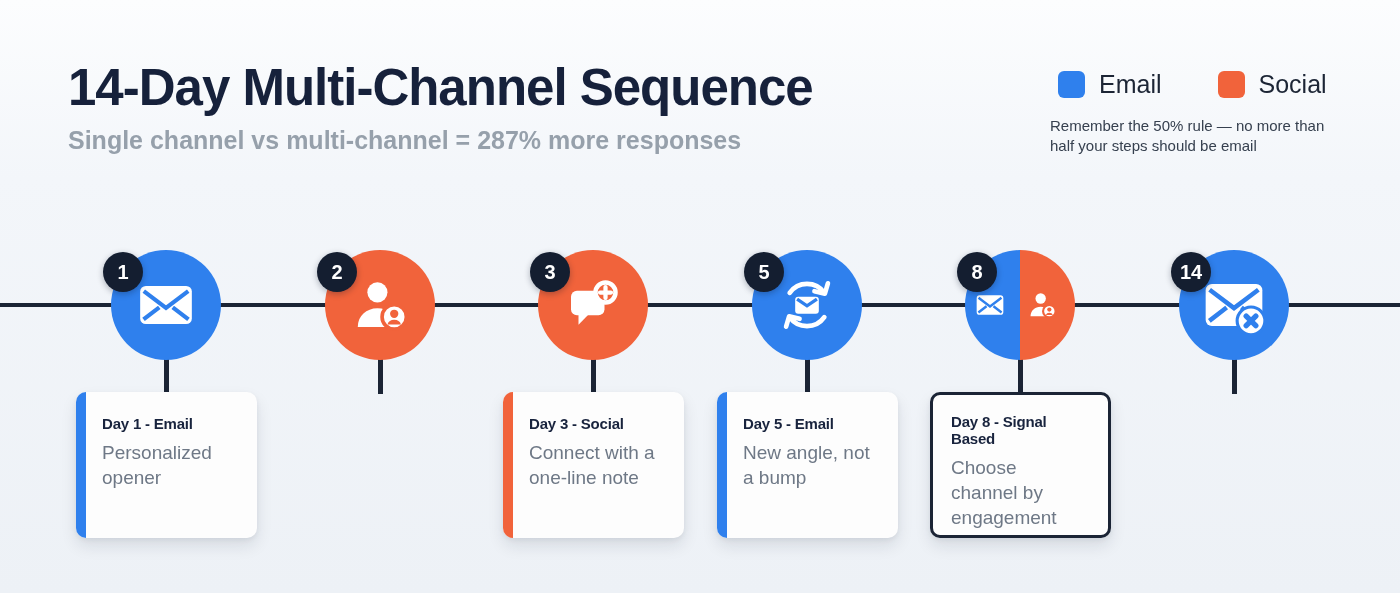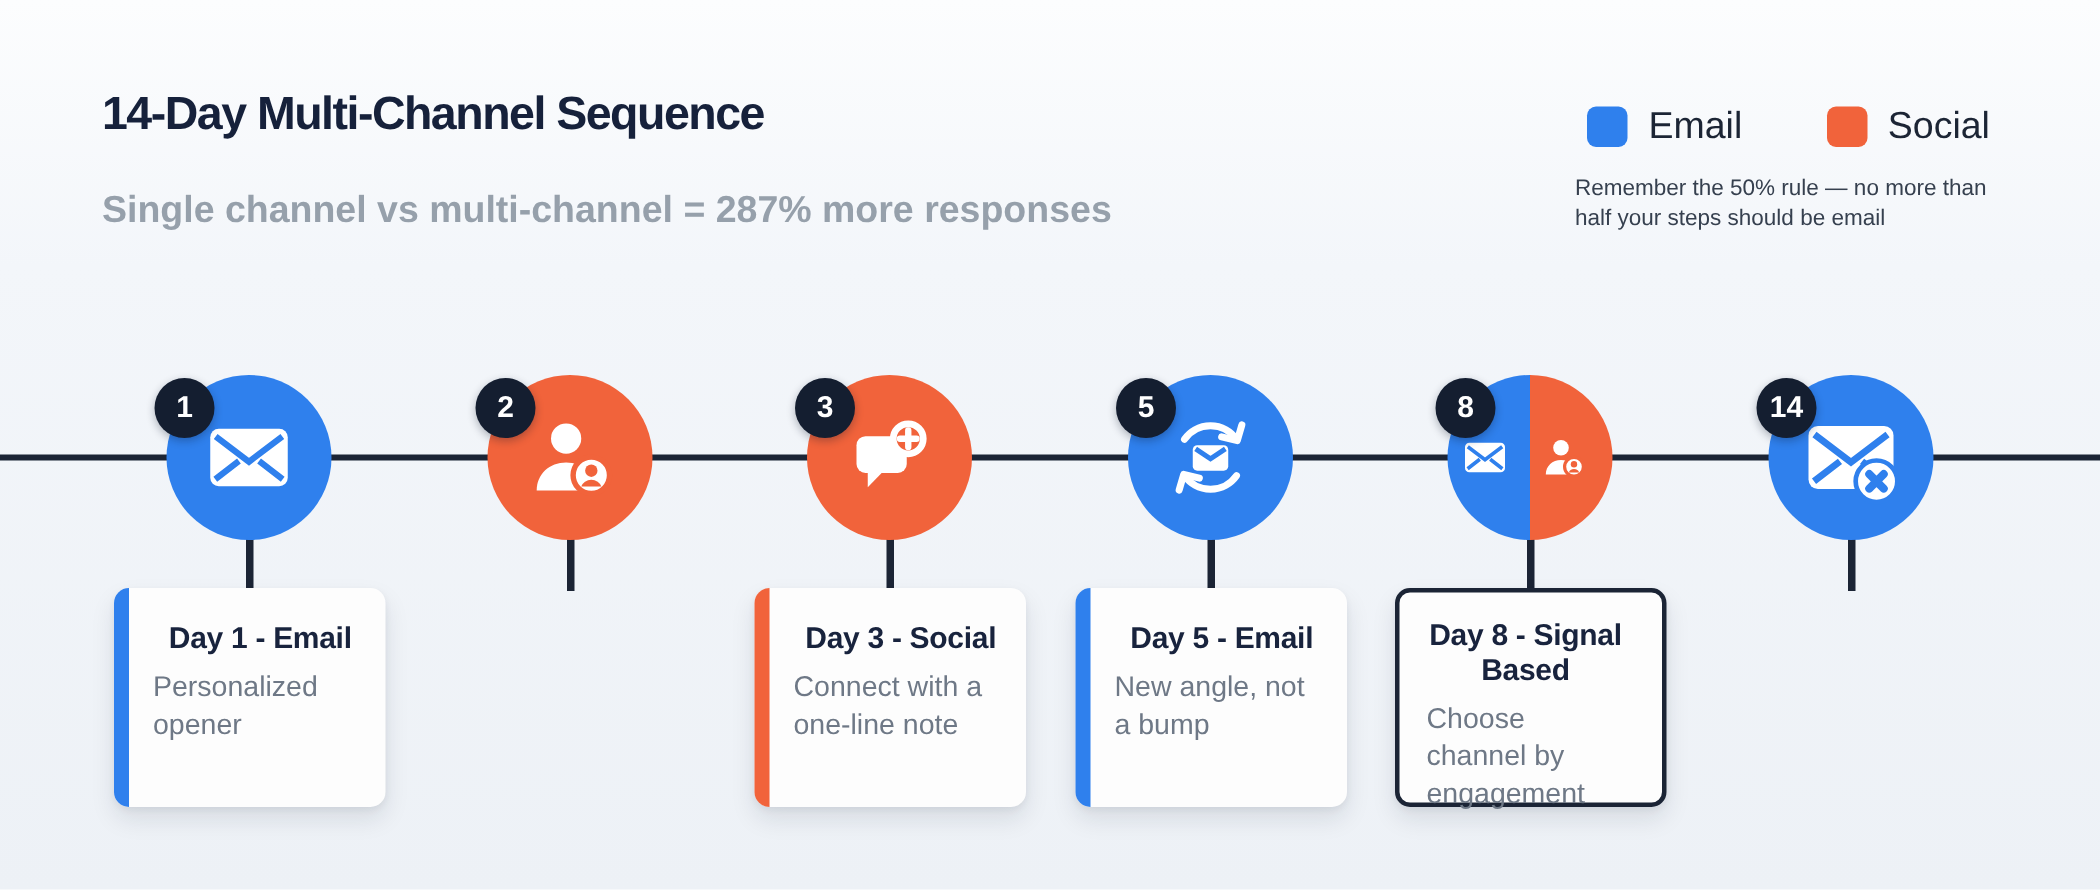--- a/index.html
+++ b/index.html
@@ -16,21 +16,21 @@
   }
   *{box-sizing:border-box;margin:0;padding:0;}
   html,body{width:1400px;height:593px;}
   body{
     position:relative;overflow:hidden;
     font-family:"Liberation Sans","DejaVu Sans",sans-serif;
     background:linear-gradient(180deg,#FCFDFE 0%,#F3F6FA 30%,#EDF1F6 100%);
   }
   .page-title{
     position:absolute;left:68px;top:58px;
-    font-size:31px;font-weight:800;letter-spacing:-1px;color:var(--title);
+    font-size:51px;font-weight:800;letter-spacing:-1px;color:var(--title);
   }
   .page-subtitle{
     position:absolute;left:68px;top:126px;
     font-size:25px;color:var(--subtitle);font-weight:bold;
   }
   .legend{position:absolute;left:1058px;top:70px;display:flex;gap:56px;}
   .legend-item{display:flex;align-items:center;gap:14px;justify-content:center;}
   .swatch{width:27px;height:27px;border-radius:6px;}
   .swatch.blue{background:var(--blue);}
   .swatch.orange{background:var(--orange);}
@@ -61,21 +61,21 @@
     display:flex;align-items:center;justify-content:center;z-index:3;
     box-shadow:0 2px 6px rgba(10,20,40,.3);
   }
   .connector{position:absolute;top:358px;left:88px;width:5px;height:36px;background:var(--navy);z-index:0;}
   .card{
     position:absolute;top:392px;left:0;width:181px;height:146px;
     background:var(--bg-card);border-radius:10px;
     box-shadow:0 8px 16px rgba(20,30,50,.10),0 2px 5px rgba(20,30,50,.06);
     padding:23px 12px 12px 26px;
   }
-  .card h3{font-size:20px;font-weight:700;letter-spacing:-.2px;color:var(--card-title);margin-bottom:8px;text-align:center;}
+  .card h3{font-size:15px;font-weight:700;letter-spacing:-.2px;color:var(--card-title);margin-bottom:8px;}
   .card p{font-size:19px;line-height:1.32;color:var(--card-desc);max-width:128px;}
   .accent{position:absolute;left:0;top:0;bottom:0;width:10px;border-radius:10px 0 0 10px;}
   .accent.blue{background:var(--blue);}
   .accent.orange{background:var(--orange);}
   .card.outlined{border:3px solid var(--navy);padding:18px 25px 10px 18px;}
 </style>
 </head>
 <body>
 
 <h1 class="page-title">14-Day Multi-Channel Sequence</h1>

